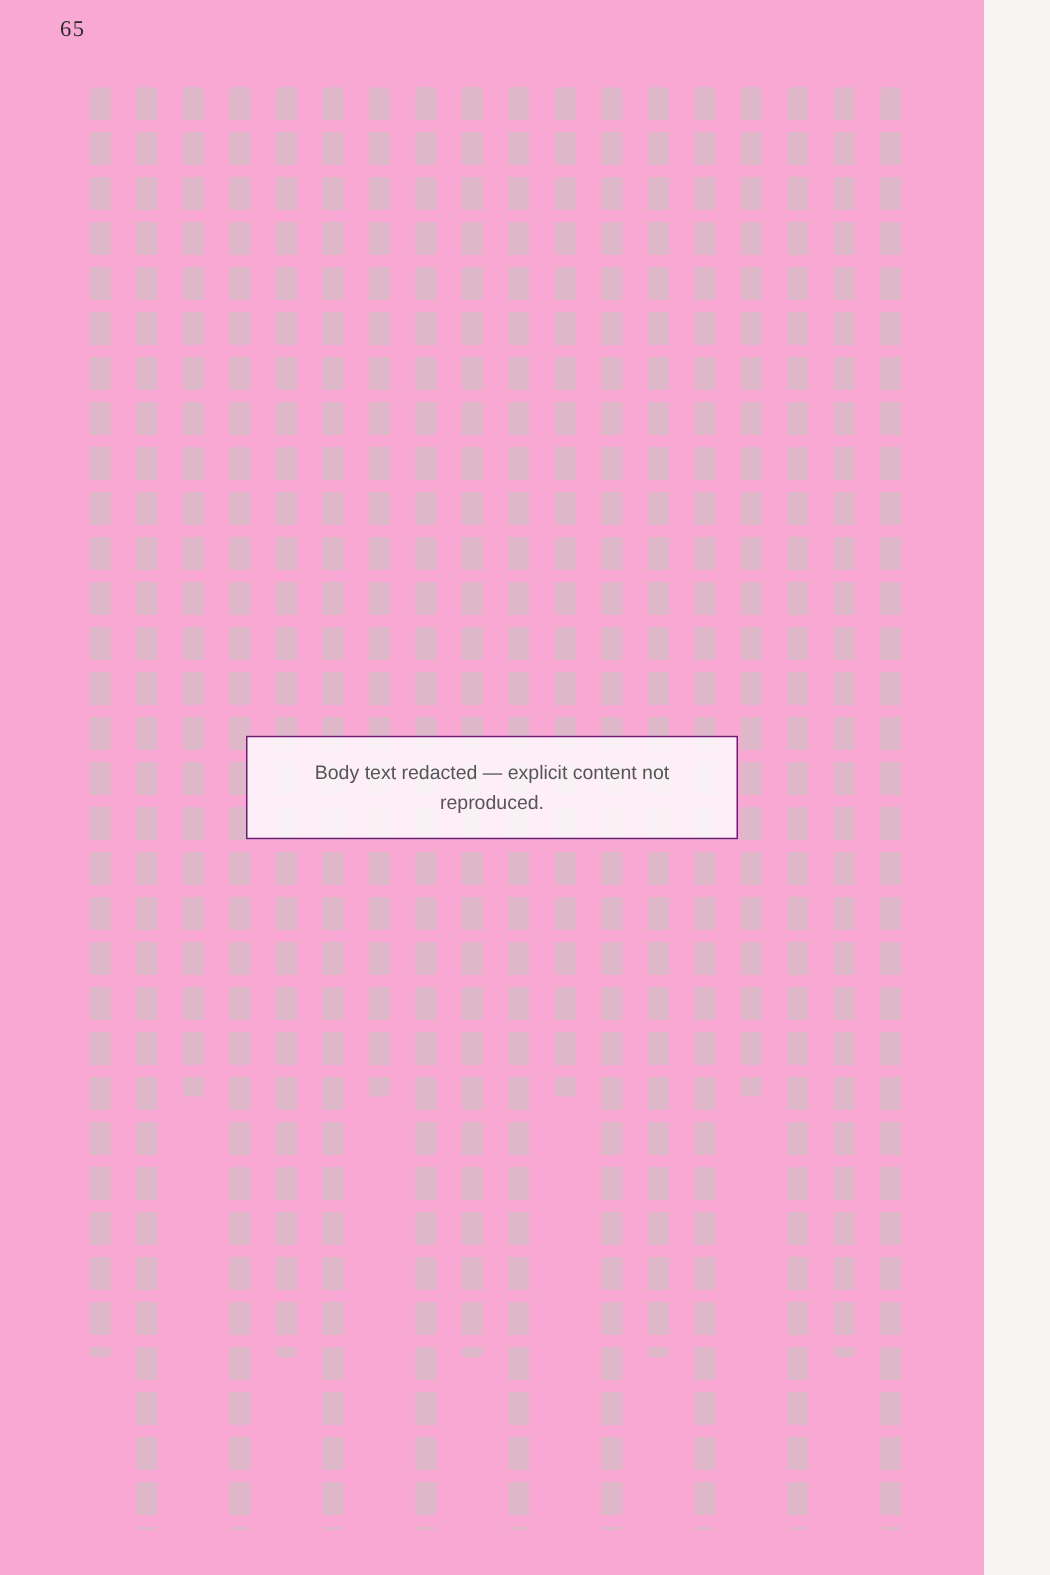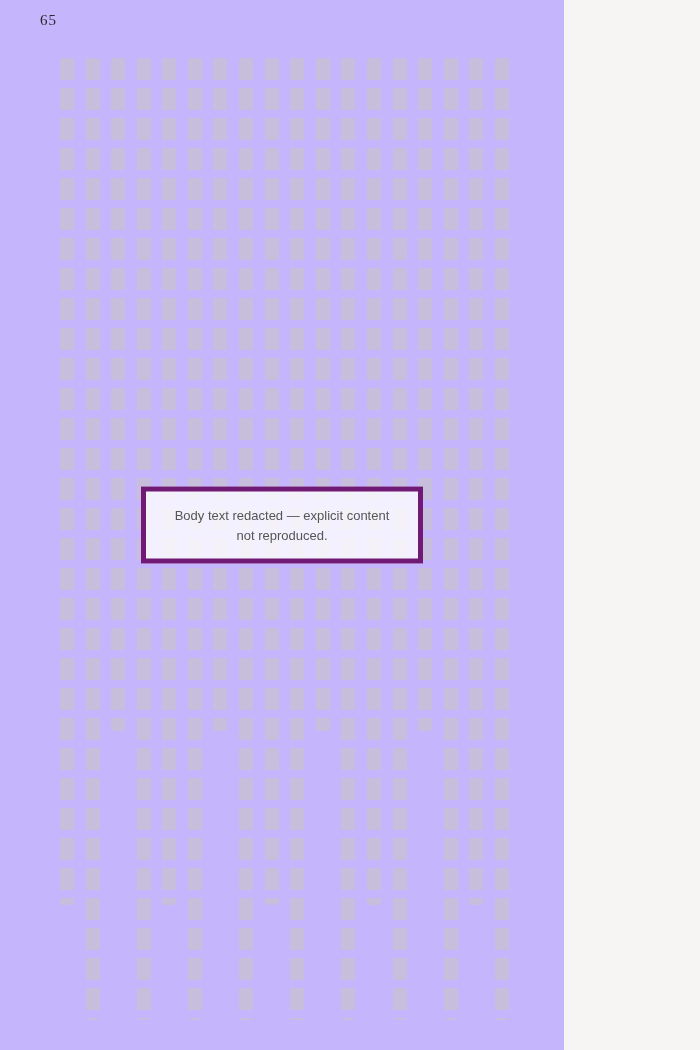--- a/index.html
+++ b/index.html
@@ -1,24 +1,24 @@
 <!DOCTYPE html>
 <html><head>
 <meta charset="utf-8">
 <style>
   html,body{margin:0;padding:0;}
   body{width:700px;height:1050px;background:#f6f5f3;font-family:"Liberation Serif","DejaVu Serif",serif;color:#2a2a2a;overflow:hidden;}
-  .page{position:relative;width:564px;height:1050px;background:#c4b5fd;}
+  .page{position:relative;width:656px;height:1050px;background:#f9a8d4;}
   .running-head{position:absolute;top:12px;left:40px;right:40px;display:flex;align-items:center;gap:28px;font-size:15px;letter-spacing:1px;}
   .page-number{font-size:15px;}
   .body-area{position:absolute;top:58px;bottom:30px;left:60px;right:55px;display:flex;flex-direction:row-reverse;justify-content:space-between;}
   .redacted-col{width:14px;background:repeating-linear-gradient(to bottom,#c9c6c1 0 22px,transparent 22px 30px);border-radius:3px;opacity:.55;}
   .redacted-col.short{height:70%;}
   .redacted-col.mid{height:88%;}
-  .redacted-notice{position:absolute;left:50%;top:50%;transform:translate(-50%,-50%);background:#ffffffcc;border:5px solid #701a75;padding:14px 20px;font-family:"Liberation Sans",sans-serif;font-size:13px;color:#555;max-width:320px;text-align:center;line-height:1.5;}
+  .redacted-notice{position:absolute;left:50%;top:50%;transform:translate(-50%,-50%);background:#ffffffcc;border:1px solid #701a75;padding:14px 20px;font-family:"Liberation Sans",sans-serif;font-size:13px;color:#555;max-width:320px;text-align:center;line-height:1.5;}
 </style>
 </head>
 <body>
 
 <div class="page">
   <div class="running-head">
     <span class="page-number">65</span>
   </div>
 
   <div class="body-area">

